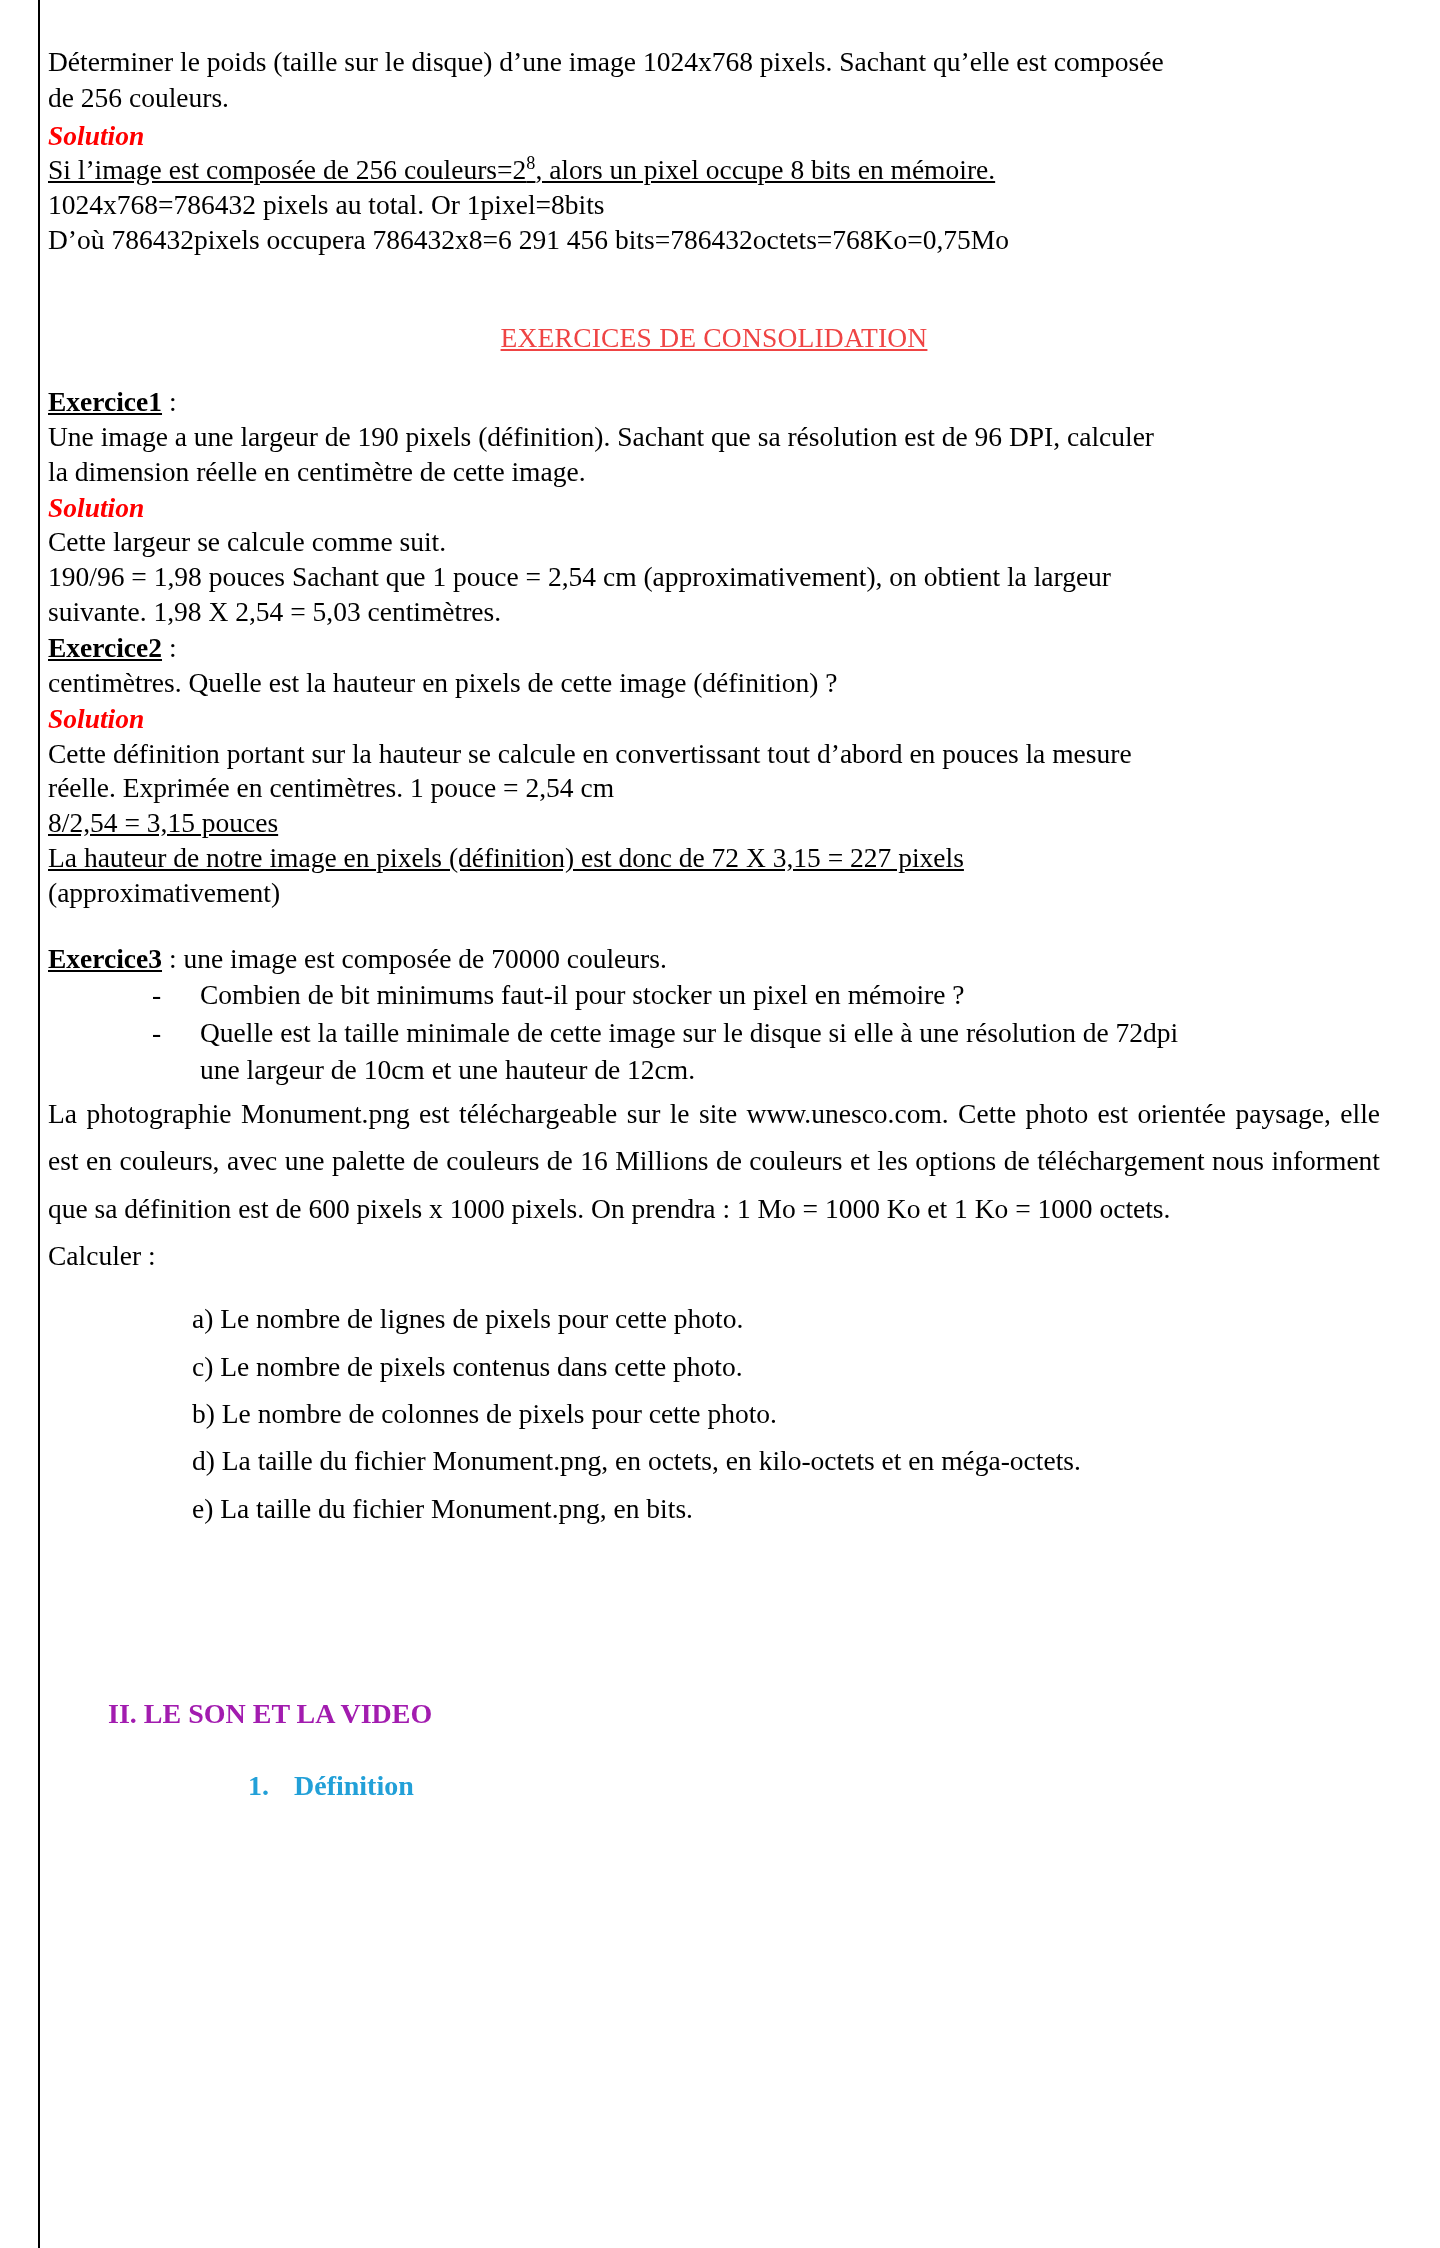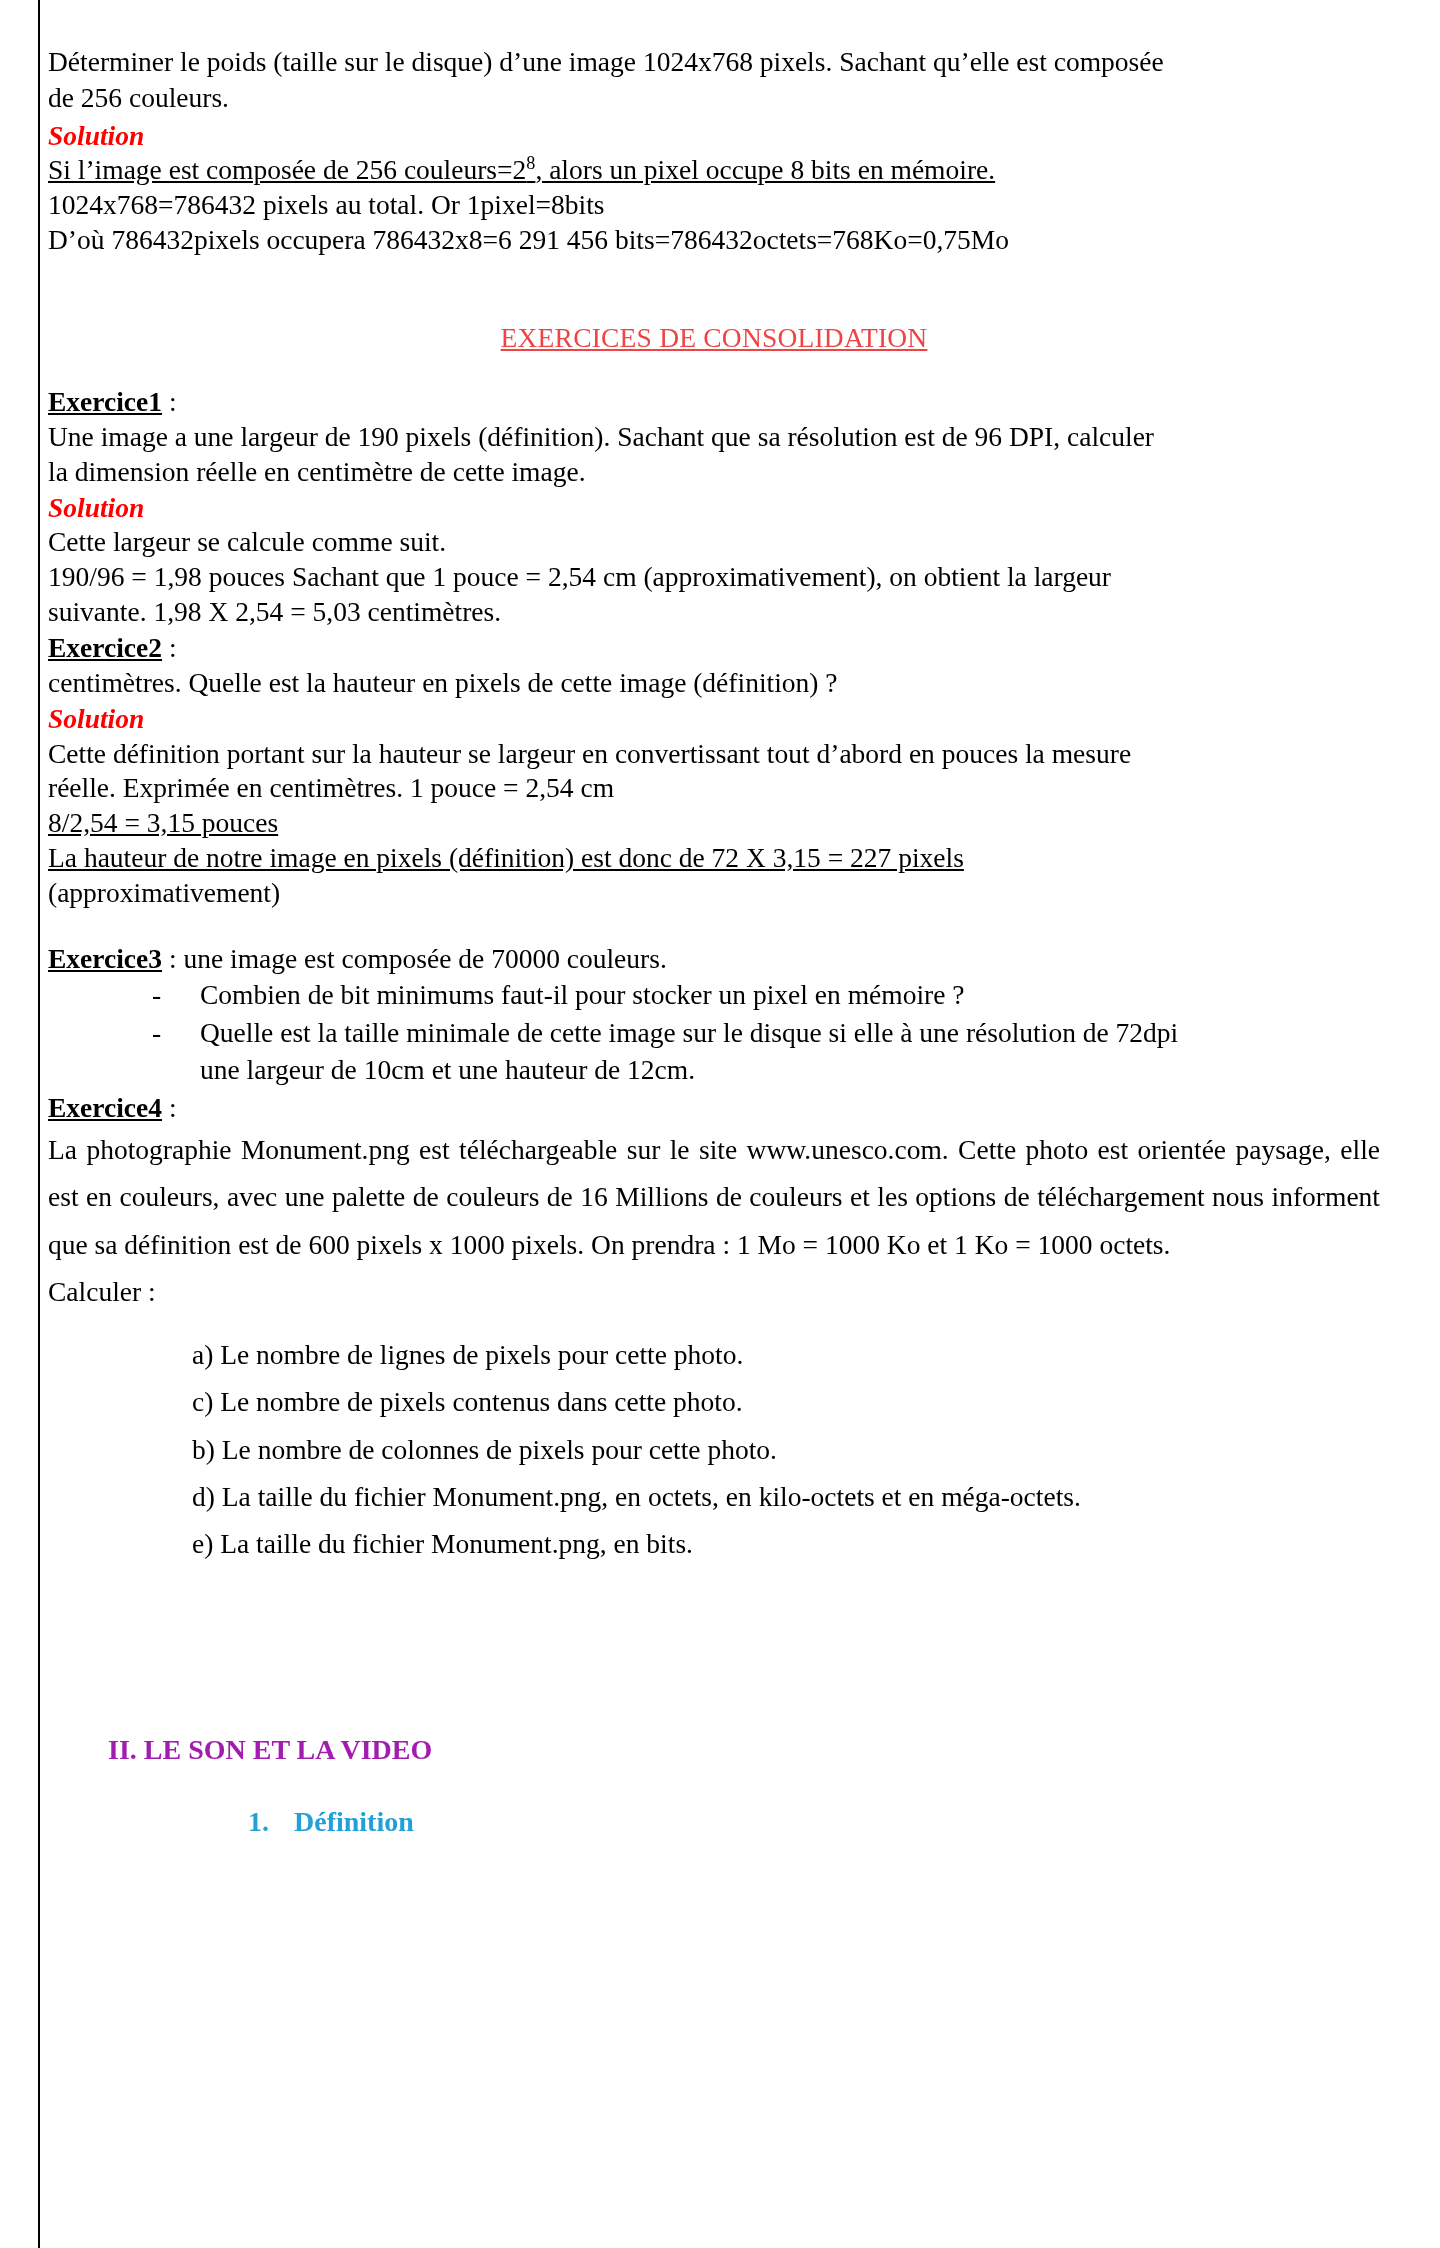--- a/index.html
+++ b/index.html
@@ -172,41 +172,38 @@
   </div>
 
   <div class="ex-line">
     <span class="ex-label">Exercice2</span><span> :</span>
   </div>
   <div class="body-text">
     <div class="line">centimètres. Quelle est la hauteur en pixels de cette image (définition) ?</div>
   </div>
   <div class="solution">Solution</div>
   <div class="body-text">
-    <div class="line">Cette définition portant sur la hauteur se largeur en convertissant tout d’abord  en pouces  la mesure</div>
+    <div class="line">Cette définition portant sur la hauteur se calcule en convertissant tout d’abord  en pouces  la mesure</div>
     <div class="line">réelle. Exprimée en centimètres.  1 pouce = 2,54 cm</div>
     <div class="line indent-1">8/2,54 = 3,15 pouces</div>
     <div class="line indent-1">La hauteur de notre image en pixels (définition) est donc de 72 X 3,15 = 227 pixels</div>
     <div class="line">(approximativement)</div>
   </div>
 
   <div class="gap-md"></div>
 
   <div class="ex-line">
     <span class="ex-label">Exercice3</span><span> : une image est composée de 70000 couleurs.</span>
   </div>
   <ul class="dash-list">
     <li><span class="dash">-</span><span>Combien de bit minimums faut-il pour stocker un pixel en mémoire ?</span></li>
     <li><span class="dash">-</span><span>Quelle est la taille minimale de cette image sur le disque si elle à une résolution de 72dpi</span></li>
     <li style="padding-left:48px;"><span>une largeur de 10cm et une hauteur de 12cm.</span></li>
   </ul>
 
-  <div class="ex-line">
-    <span class="ex-label">Exercice4</span><span> :</span>
-  </div>
 
   <div class="justified">La photographie Monument.png est téléchargeable sur le site www.unesco.com. Cette photo est orientée paysage, elle est en couleurs, avec une palette de couleurs de 16 Millions de couleurs et les options de téléchargement nous informent que sa définition est de 600 pixels x 1000 pixels. On prendra : 1 Mo = 1000 Ko et 1 Ko = 1000 octets.</div>
 
   <div class="calc-line">Calculer :</div>
 
   <ol class="calc-list">
     <li>a) Le nombre de lignes de pixels pour cette photo.</li>
     <li>c) Le nombre de pixels contenus dans cette photo.</li>
     <li>b) Le nombre de colonnes de pixels pour cette photo.</li>
     <li>d) La taille du fichier Monument.png, en octets, en kilo-octets et en méga-octets.</li>

